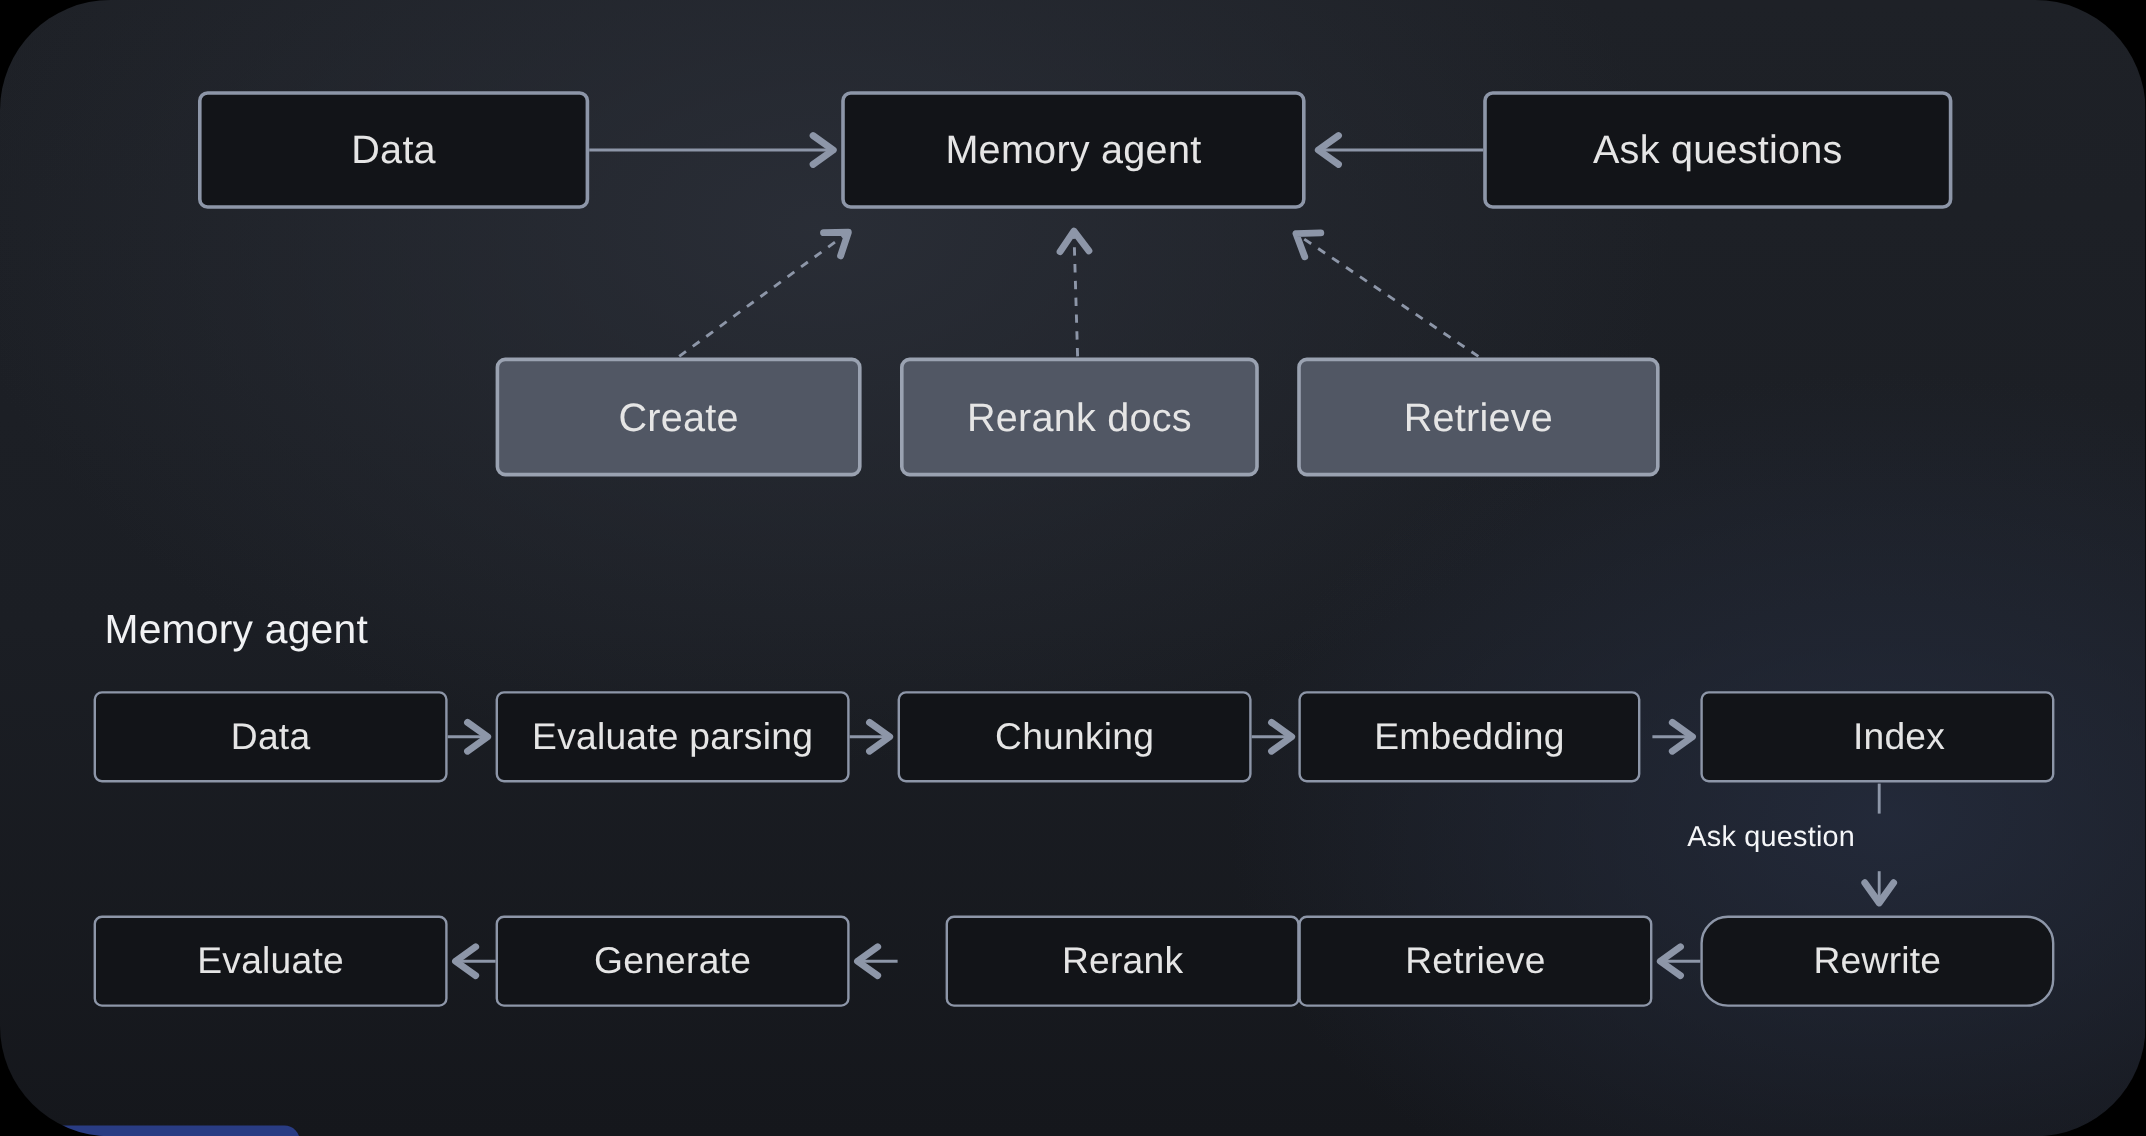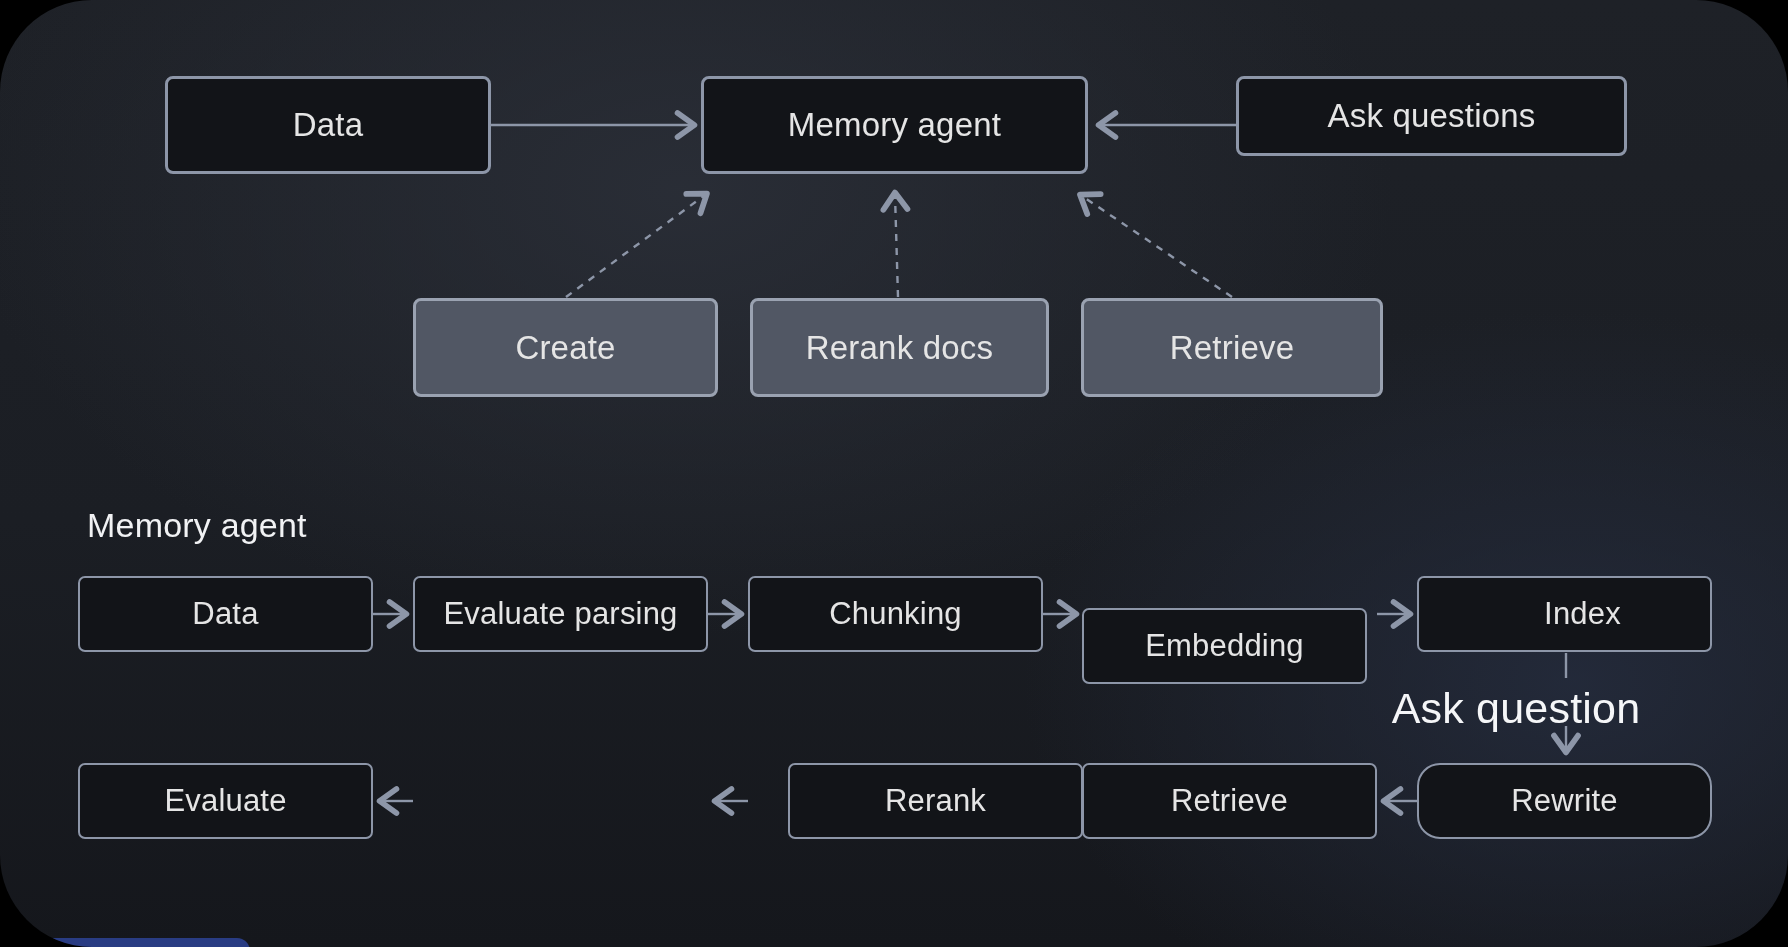--- a/index.html
+++ b/index.html
@@ -26,23 +26,23 @@
     letter-spacing:.2px;
     white-space:nowrap;
   }
   .node.gray{background:#515764;border-color:#9aa2b1;text-align:right;}
   .node.small{font-size:31px;border-width:2.5px;border-radius:7px;}
   .section-label{
     position:absolute;left:87px;top:506px;
     color:#f1f2f4;font-size:34px;letter-spacing:.2px;
   }
   .connector-label{
-    position:absolute;left:1516px;top:684px;
+    position:absolute;left:1476px;top:684px;
     transform:translateX(-50%);
-    color:#f5f6f8;font-size:43px;letter-spacing:.2px;white-space:nowrap;
+    color:#f5f6f8;font-size:24px;letter-spacing:.2px;white-space:nowrap;
   }
   svg.wires{position:absolute;left:0;top:0;pointer-events:none;}
   .blue-sliver{
     position:absolute;left:38px;top:938px;width:212px;height:26px;
     border-radius:13px;opacity:.55;
   }
 </style>
 </head>
 <body>
 
@@ -73,36 +73,37 @@
 
       <path d="M1417,801 H1386" marker-end="url(#chev)"></path>
       <path d="M1082,801 H1051" marker-end="url(#chev)"></path>
       <path d="M748,801 H717" marker-end="url(#chev)"></path>
       <path d="M413,801 H382" marker-end="url(#chev)"></path>
     </g>
   </svg>
 
   <div class="node" style="left:165px;top:76px;width:326px;height:98px;">Data</div>
   <div class="node" style="left:701px;top:76px;width:387px;height:98px;">Memory agent</div>
-  <div class="node" style="left:1236px;top:76px;width:391px;height:80px;">Ask questions</div>
+  <div class="node" style="left:1236px;top:76px;width:391px;height:98px;">Ask questions</div>
 
   <div class="node gray" style="left:413px;top:298px;width:305px;height:99px;">Create</div>
   <div class="node gray" style="left:750px;top:298px;width:299px;height:99px;">Rerank docs</div>
   <div class="node gray" style="left:1081px;top:298px;width:302px;height:99px;">Retrieve</div>
 
   <div class="section-label">Memory agent</div>
 
   <div class="node small" style="left:78px;top:576px;width:295px;height:76px;">Data</div>
   <div class="node small" style="left:413px;top:576px;width:295px;height:76px;">Evaluate parsing</div>
   <div class="node small" style="left:748px;top:576px;width:295px;height:76px;">Chunking</div>
-  <div class="node small" style="left:1082px;top:608px;width:285px;height:76px;">Embedding</div>
+  <div class="node small" style="left:1082px;top:576px;width:285px;height:76px;">Embedding</div>
   <div class="node small" style="left:1417px;top:576px;width:295px;height:76px;padding-left:36px;">Index</div>
 
   <div class="connector-label">Ask question</div>
 
   <div class="node small" style="left:78px;top:763px;width:295px;height:76px;">Evaluate</div>
+  <div class="node small" style="left:413px;top:763px;width:295px;height:76px;">Generate</div>
   <div class="node small" style="left:788px;top:763px;width:295px;height:76px;">Rerank</div>
   <div class="node small" style="left:1082px;top:763px;width:295px;height:76px;">Retrieve</div>
   <div class="node small" style="left:1417px;top:763px;width:295px;height:76px;border-radius:23px;">Rewrite</div>
 
   <div class="blue-sliver" style="background: rgb(59, 91, 216);"></div>
 
 </div>
 
 </body></html>

